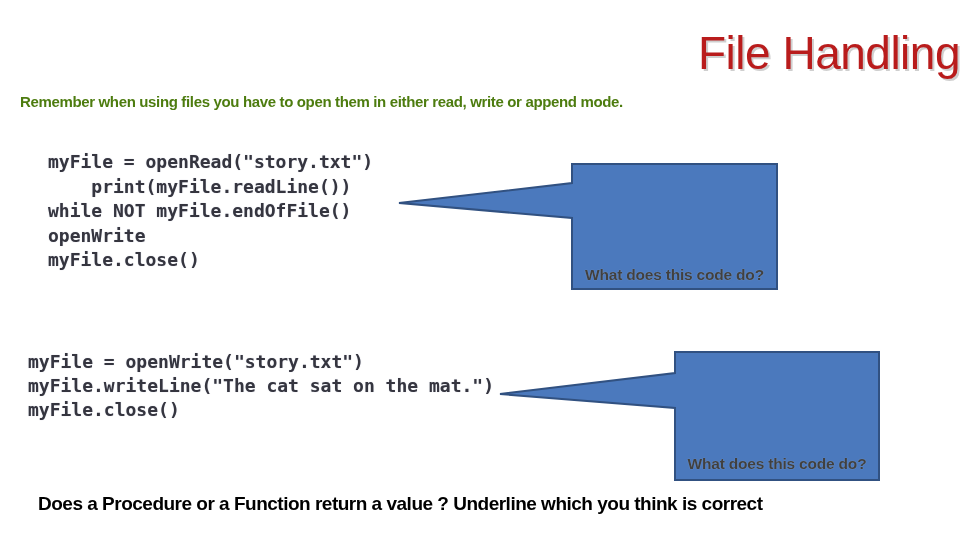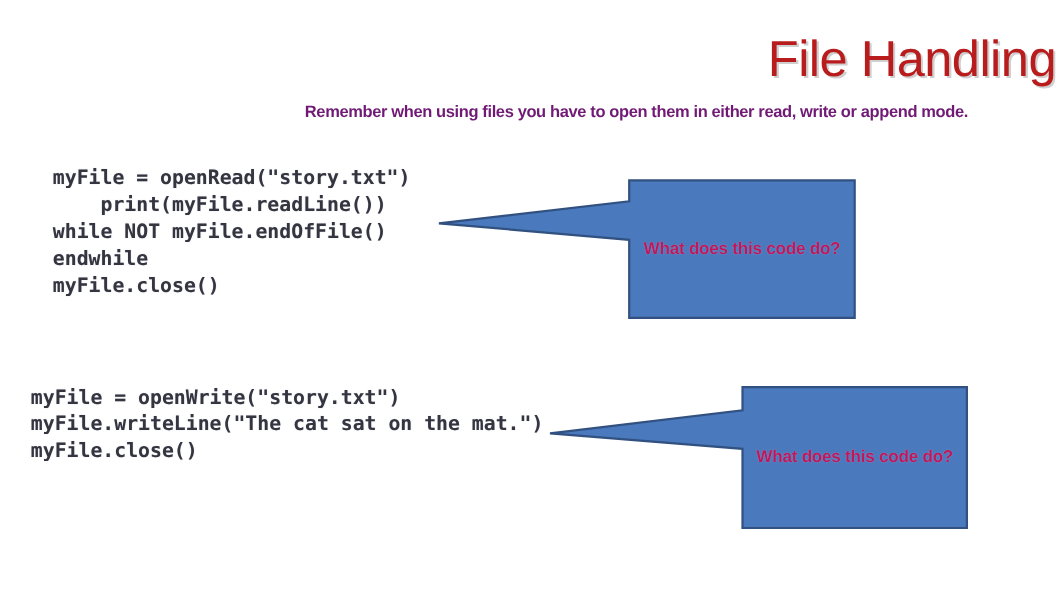--- a/index.html
+++ b/index.html
@@ -31,22 +31,21 @@
   }
   .intro {
     position: absolute;
     left: 20px;
     top: 91px;
     width: 860px;
     font-size: 15px;
     font-weight: bold;
     letter-spacing: -0.35px;
     line-height: 21px;
-    color: #701a75;
-    text-align: right;
+    color: #4d7c0f;
   }
   .code {
     position: absolute;
     font-family: "DejaVu Sans Mono", monospace;
     font-weight: bold;
     font-size: 18px;
     color: #35353f;
     text-shadow: 0 0 1px rgba(70,80,120,0.35);
   }
   .code .code-line { white-space: pre; }
@@ -71,25 +70,26 @@
     stroke: #315181;
     stroke-width: 2;
     stroke-linejoin: miter;
   }
   .callout-label {
     position: absolute;
     display: flex;
     align-items: center;
     justify-content: center;
     text-align: center;
-    color: #be185d;
+    color: #404040;
     font-size: 15.5px;
     font-weight: bold;
     letter-spacing: -0.2px;
     text-shadow: 0 0 1px rgba(255,255,255,0.4);
+    margin-top: 48px;
   }
   .label-1 {
     left: 572px;
     top: 164px;
     width: 205px;
     height: 125px;
   }
   .label-2 {
     left: 675px;
     top: 352px;
@@ -115,32 +115,33 @@
   <h1 class="title">File Handling</h1>
 
   <div class="intro">
     <div class="intro-line">Remember when using files you have to open them in either read, write or append mode.</div>
   </div>
 
   <div class="code code-1">
     <div class="code-line">myFile = openRead("story.txt")</div>
     <div class="code-line">    print(myFile.readLine())</div>
     <div class="code-line">while NOT myFile.endOfFile()</div>
-    <div class="code-line">endwhile</div>
+    <div class="code-line">openWrite</div>
     <div class="code-line">myFile.close()</div>
   </div>
 
   <div class="code code-2">
     <div class="code-line">myFile = openWrite("story.txt")</div>
     <div class="code-line">myFile.writeLine("The cat sat on the mat.")</div>
     <div class="code-line">myFile.close()</div>
   </div>
 
   <svg class="callouts" width="960" height="540" viewBox="0 0 960 540">
     <polygon class="callout-poly" points="399,203 572,183 572,164 777,164 777,289 572,289 572,218"></polygon>
     <polygon class="callout-poly" points="500,394 675,373 675,352 879,352 879,480 675,480 675,408"></polygon>
   </svg>
 
   <div class="callout-label label-1">What does this code do?</div>
   <div class="callout-label label-2">What does this code do?</div>
 
+  <div class="footer">Does a Procedure or a Function return a value ? Underline which you think is correct</div>
 
 </div>
 
 </body></html>

